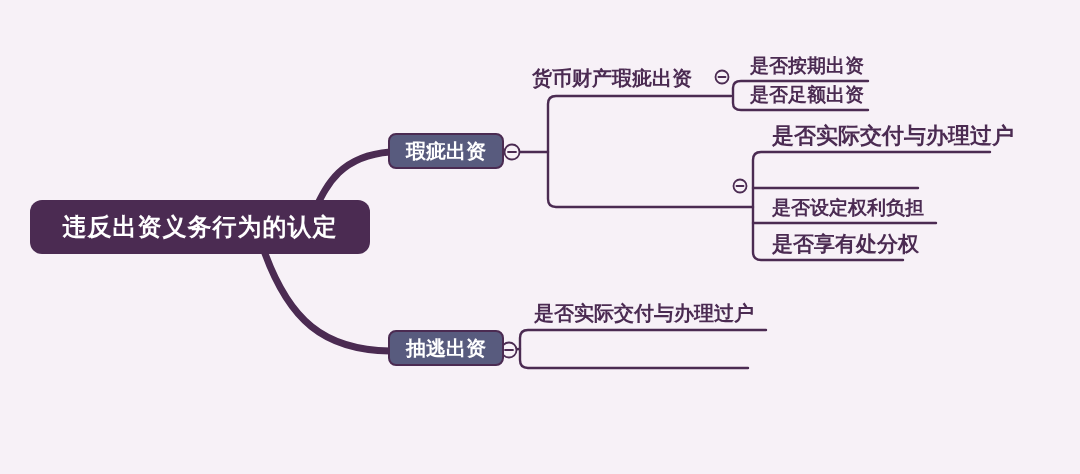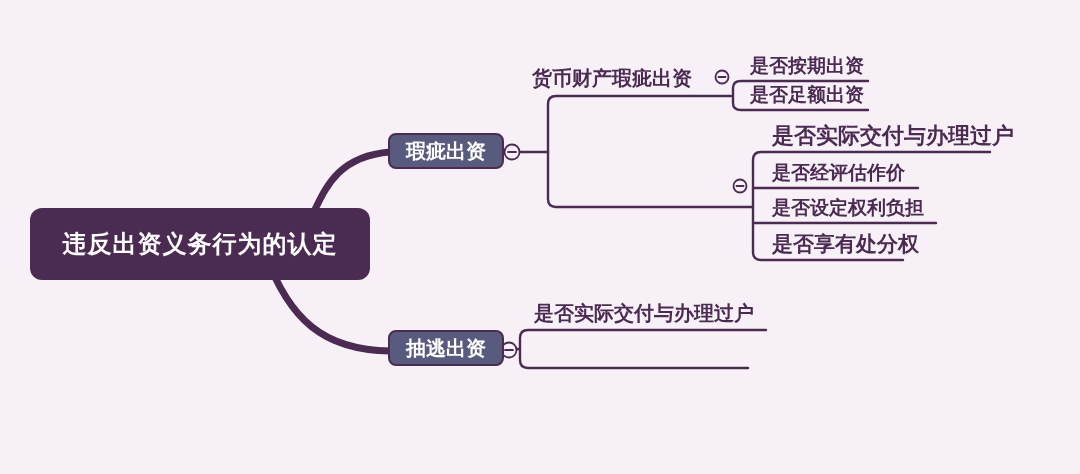--- a/index.html
+++ b/index.html
@@ -21,21 +21,21 @@
     background:var(--background);
     overflow:hidden;
   }
   svg.wires{position:absolute;left:0;top:0;z-index:1;}
   .curve{fill:none;stroke:var(--line);stroke-width:7;stroke-linecap:round;}
   .wire{fill:none;stroke:var(--line);stroke-width:2.4;stroke-linecap:round;}
   .toggle-circle{fill:var(--background);stroke:var(--line);stroke-width:1.8;}
   .toggle-minus{stroke:var(--line);stroke-width:1.8;stroke-linecap:round;}
   .node{position:absolute;z-index:2;box-sizing:border-box;}
   .root-node{
-    left:30px;top:208px;width:340px;height:72px;
+    left:30px;top:200px;width:340px;height:54px;
     background:var(--root-fill);
     border-radius:12px;
     color:var(--node-text);
     font-size:24px;font-weight:bold;
     display:flex;align-items:center;justify-content:center;
     letter-spacing:1px;
   }
   .branch-node{
     width:116px;
     background:var(--branch-fill);
@@ -105,19 +105,18 @@
   <div class="node branch-node branch-chutao">
     <span>抽逃出资</span>
   </div>
 
   <div class="text-node" style="left:532px;top:65px;">货币财产瑕疵出资</div>
 
   <div class="text-node" style="left:750px;top:52px;font-size:19px;">是否按期出资</div>
   <div class="text-node" style="left:750px;top:81px;font-size:19px;">是否足额出资</div>
 
   <div class="text-node" style="left:772px;top:123px;font-size:22px;">是否实际交付与办理过户</div>
-  <div class="text-node" style="left:772px;top:159px;font-size:19px;">是否经评估作价</div>
   <div class="text-node" style="left:772px;top:194px;font-size:19px;">是否设定权利负担</div>
   <div class="text-node" style="left:772px;top:231px;font-size:21px;">是否享有处分权</div>
 
   <div class="text-node" style="left:534px;top:300px;">是否实际交付与办理过户</div>
 
 </div>
 
 </body></html>

